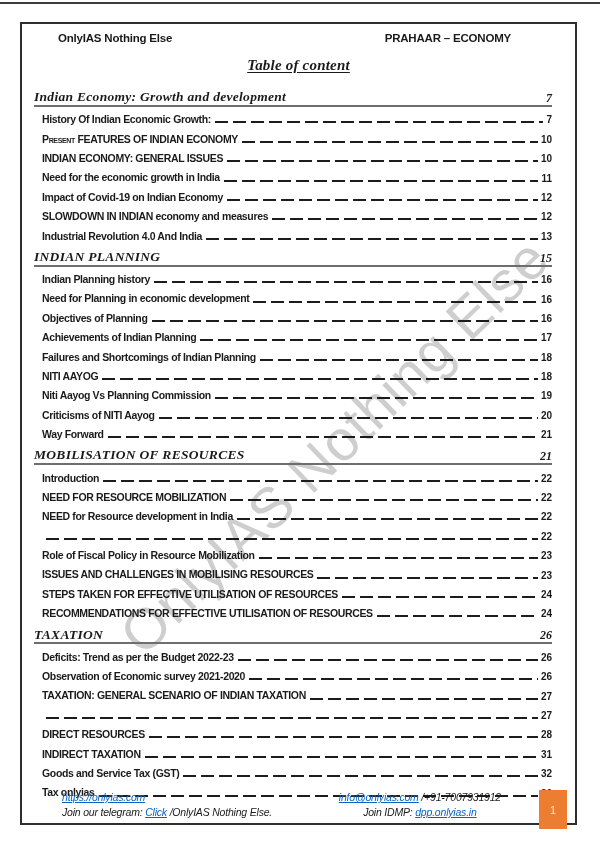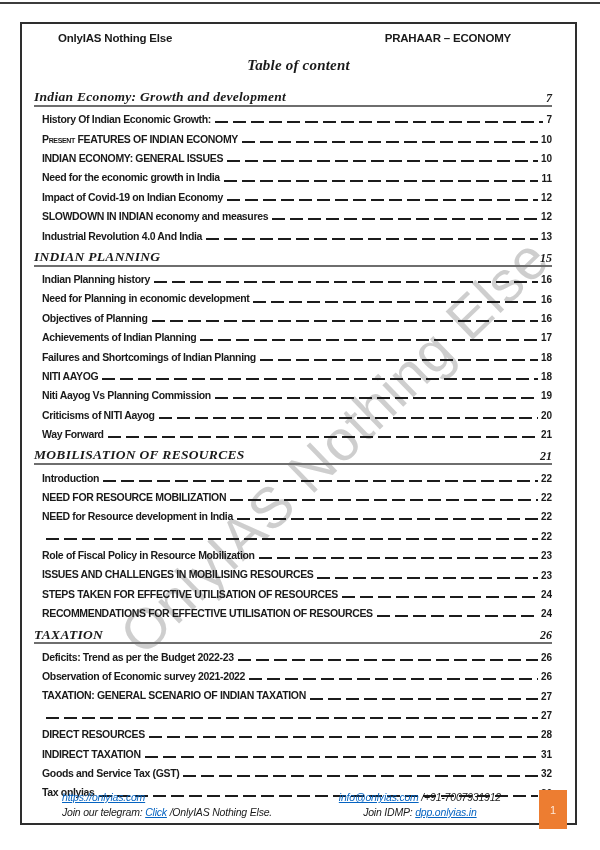--- a/index.html
+++ b/index.html
@@ -19,21 +19,21 @@
     pointer-events:none;
   }
   .hdr{
     display:flex;justify-content:space-between;align-items:flex-start;
     padding:8px 64px 0 36px;position:relative;z-index:1;
     font-size:11.5px;font-weight:bold;letter-spacing:-0.2px;
   }
   .doc-title{
     text-align:center;margin-top:13px;position:relative;z-index:1;
     font-family:"Liberation Serif", serif;font-style:italic;font-weight:bold;
-    font-size:15px;text-underline-offset:2px;letter-spacing:.2px;
+    font-size:15px;text-decoration:underline;text-underline-offset:2px;letter-spacing:.2px;
   }
   .toc{margin:9px 23px 0 12px;position:relative;z-index:1;}
   .sec-row{
     display:flex;align-items:flex-end;height:22px;
     border-bottom:2px solid #6e6e6e;cursor:pointer;
   }
   .sec-title{
     font-family:"Liberation Serif", serif;font-style:italic;font-weight:bold;
     font-size:13.5px;white-space:nowrap;letter-spacing:.3px;line-height:1.1;
   }
@@ -221,21 +221,21 @@
         <span class="sec-title">TAXATION</span>
         <span class="sec-fill"></span>
         <span class="sec-page">26</span>
       </div>
       <div class="entry-row">
         <span class="entry-lbl">Deficits: Trend as per the Budget 2022-23</span>
         <span class="leader"></span>
         <span class="entry-page">26</span>
       </div>
       <div class="entry-row">
-        <span class="entry-lbl">Observation of Economic survey 2021-2022</span>
+        <span class="entry-lbl">Observation of Economic survey 2021-2020</span>
         <span class="leader"></span>
         <span class="entry-page">26</span>
       </div>
       <div class="entry-row">
         <span class="entry-lbl">TAXATION: GENERAL SCENARIO OF INDIAN TAXATION</span>
         <span class="leader"></span>
         <span class="entry-page">27</span>
       </div>
       <div class="entry-row">
         <span class="leader"></span>

